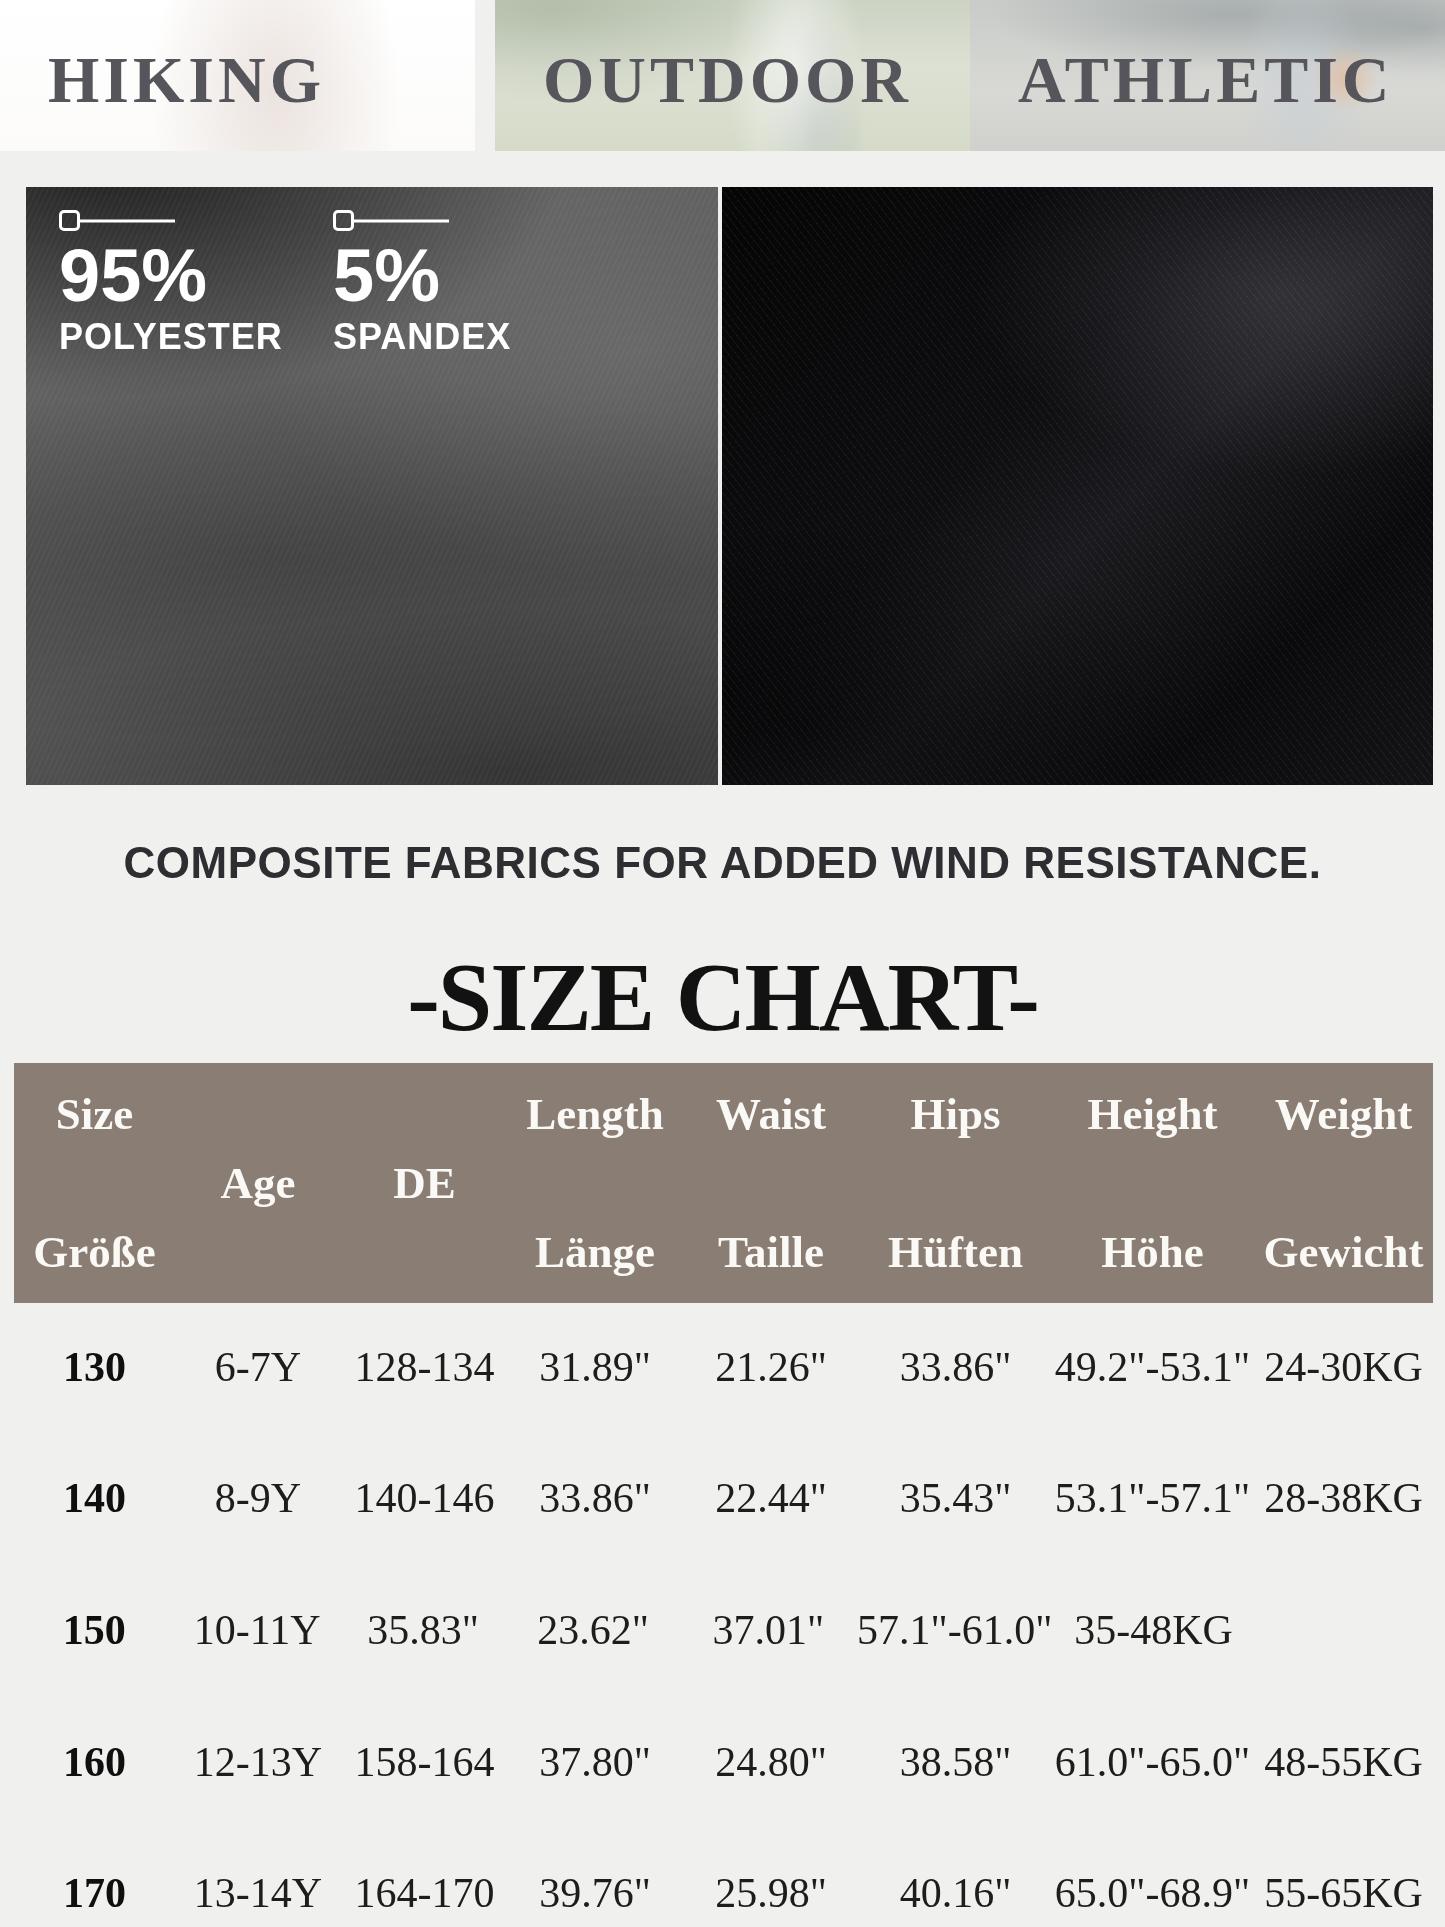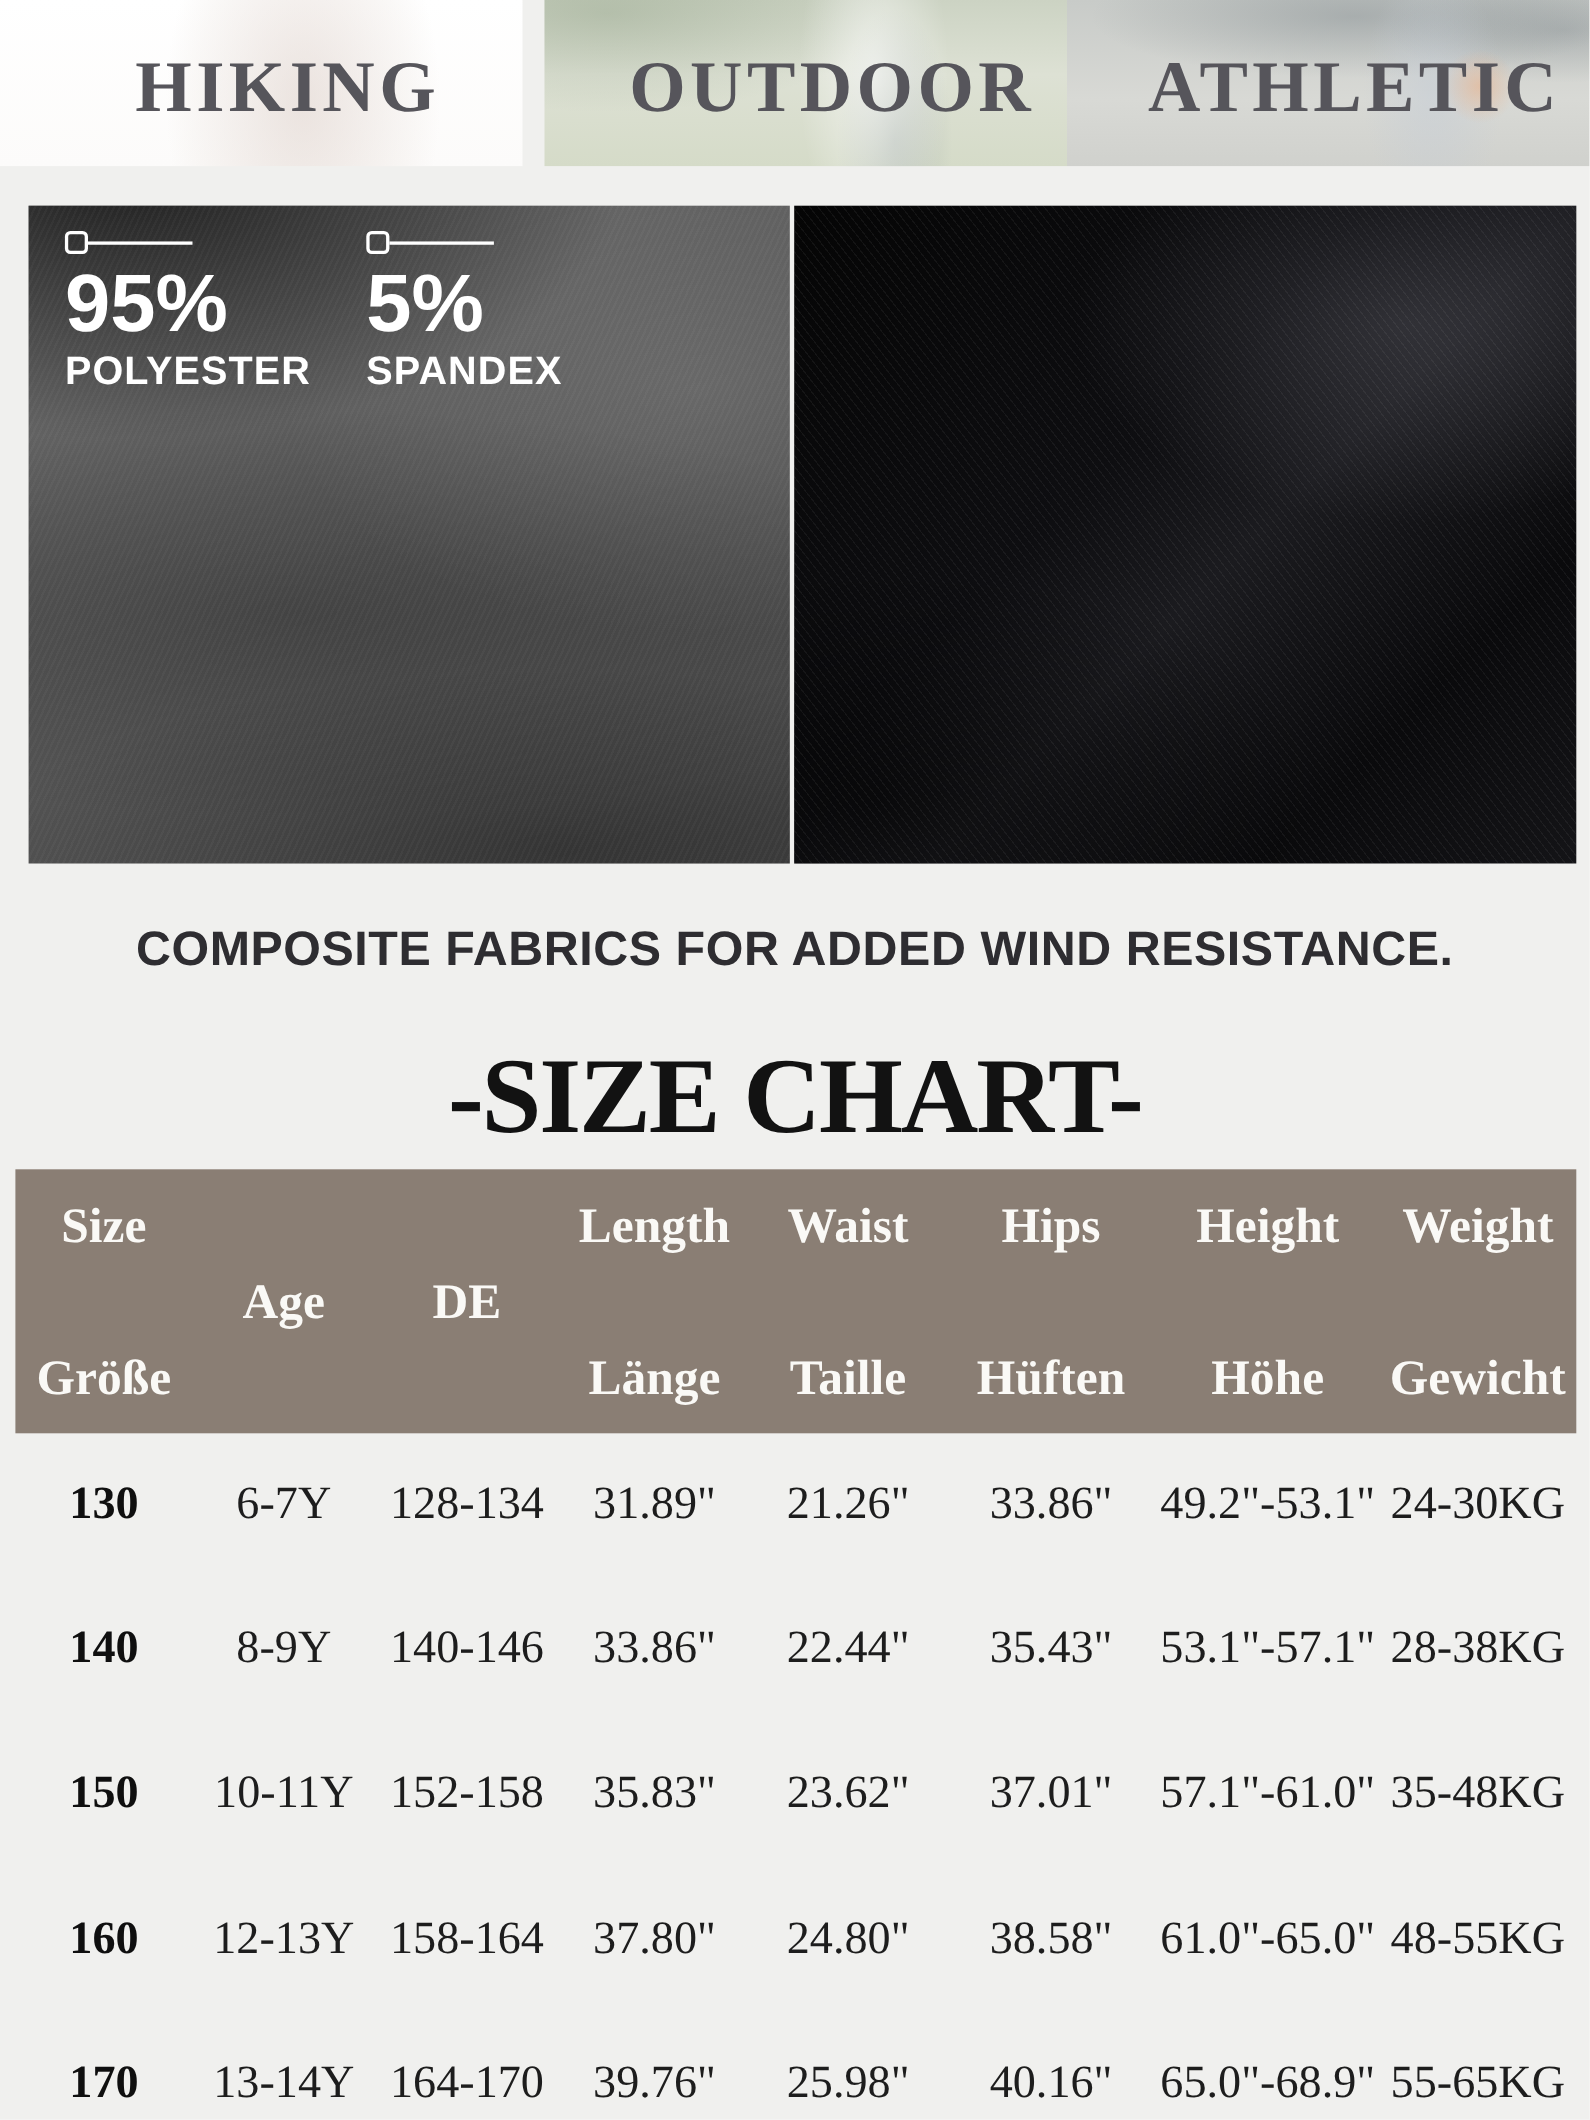--- a/index.html
+++ b/index.html
@@ -11,21 +11,21 @@
     font-family:"Liberation Serif","DejaVu Serif",serif;
   }
 
   
   .banner{
     position:absolute;left:0;top:0;width:1445px;height:151px;
     display:flex;
   }
   .seg{
     flex:1 1 0;
-    display:flex;align-items:center;justify-content:center;
+    display:flex;align-items:center;
     overflow:hidden;
     padding-left:48px;
   }
   .seg1{
     background:
       radial-gradient(ellipse 160px 260px at 58% 60%, rgba(205,185,175,0.38), rgba(232,224,218,0.22) 60%, transparent 78%),
       linear-gradient(180deg,#ffffff,#fcfbfa);
   }
   .seg2{
     background:
@@ -235,21 +235,20 @@
       <div class="td">140-146</div>
       <div class="td">33.86"</div>
       <div class="td">22.44"</div>
       <div class="td">35.43"</div>
       <div class="td">53.1"-57.1"</div>
       <div class="td">28-38KG</div>
     </div>
     <div class="tr grid8">
       <div class="td size">150</div>
       <div class="td">10-11Y</div>
-      <div class="td">152-158</div>
       <div class="td">35.83"</div>
       <div class="td">23.62"</div>
       <div class="td">37.01"</div>
       <div class="td">57.1"-61.0"</div>
       <div class="td">35-48KG</div>
     </div>
     <div class="tr grid8">
       <div class="td size">160</div>
       <div class="td">12-13Y</div>
       <div class="td">158-164</div>

